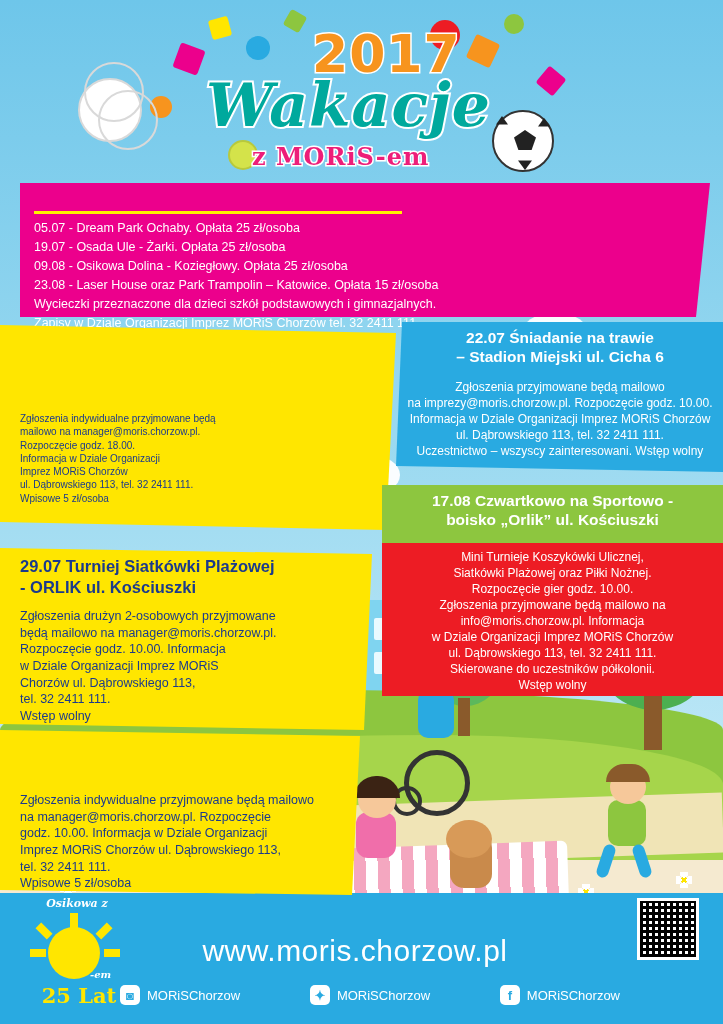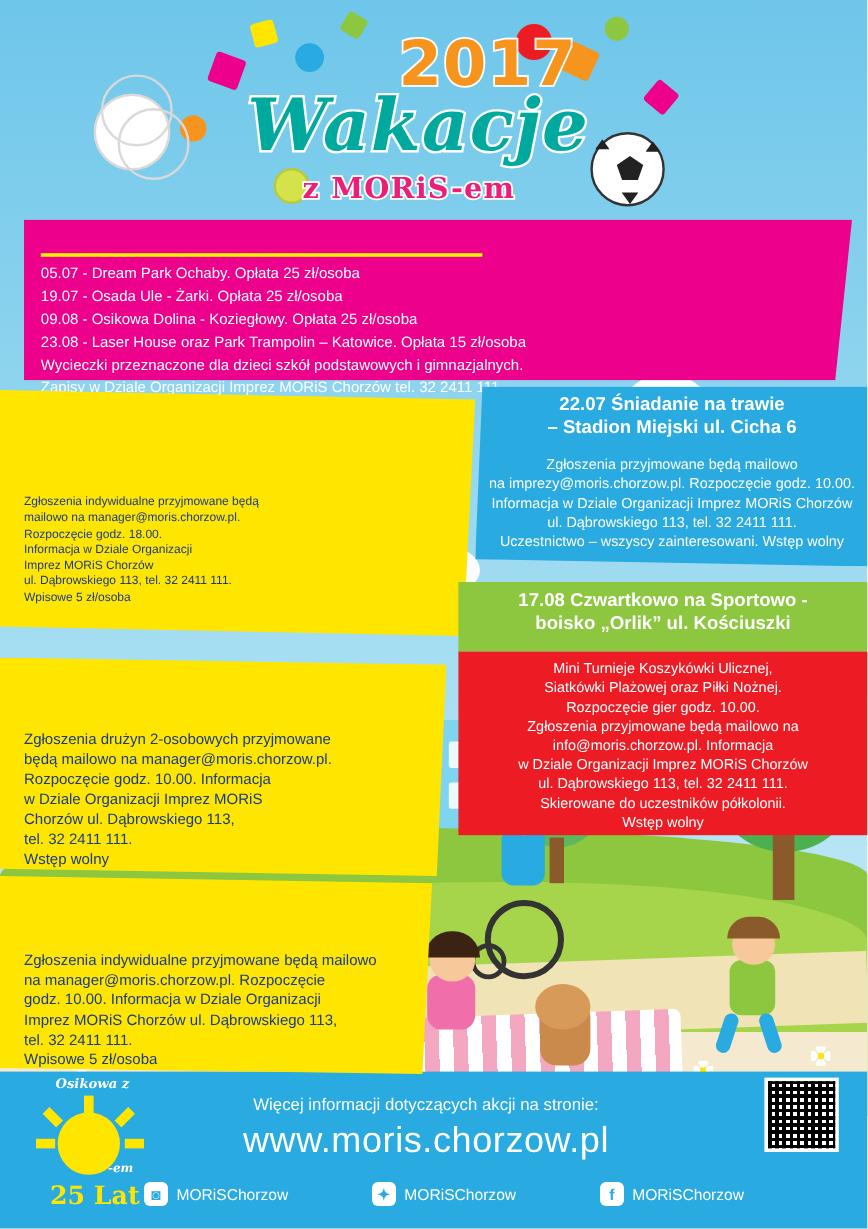--- a/index.html
+++ b/index.html
@@ -59,21 +59,20 @@
     position: absolute; left: 0; top: 0; width: 723px; height: 185px;
   }
   .confetti { position: absolute; border-radius: 3px; }
   .logo-year {
     position: absolute; left: 312px; top: 24px;
     font-family: "DejaVu Sans", sans-serif;
     font-weight: bold; font-size: 52px; letter-spacing: 1px;
     color: #f7941e;
     -webkit-text-stroke: 3px #ffffff;
     paint-order: stroke fill;
-    margin-left: 20px;
   }
   .logo-main {
     position: absolute; left: 206px; top: 70px;
     font-family: "DejaVu Serif", serif;
     font-weight: bold; font-style: italic; font-size: 60px;
     letter-spacing: 1px;
     color: #00a99d;
     -webkit-text-stroke: 4px #ffffff;
     paint-order: stroke fill;
   }
@@ -353,20 +352,22 @@
   <div class="blue1"></div>
   <div class="head b1-head" style="white-space:pre-line;">22.07  Śniadanie na trawie
 – Stadion Miejski ul. Cicha 6</div>
   <div class="body b1-body" style="white-space:pre-line;">Zgłoszenia przyjmowane będą mailowo
 na  imprezy@moris.chorzow.pl. Rozpoczęcie godz. 10.00.
 Informacja w Dziale Organizacji Imprez MORiS Chorzów
 ul. Dąbrowskiego 113, tel. 32 2411 111.
 Uczestnictwo – wszyscy zainteresowani. Wstęp wolny</div>
 
   <div class="yellow2"></div>
+  <div class="head y2-head" style="white-space:pre-line;">29.07 Turniej Siatkówki Plażowej
+-  ORLIK ul. Kościuszki</div>
   <div class="body y2-body" style="white-space:pre-line;">Zgłoszenia drużyn 2-osobowych przyjmowane
 będą mailowo na manager@moris.chorzow.pl.
 Rozpoczęcie godz. 10.00. Informacja
 w Dziale Organizacji Imprez MORiS
 Chorzów ul. Dąbrowskiego 113,
 tel. 32 2411 111.
 Wstęp wolny</div>
 
   <div class="green-head-band"></div>
   <div class="head g1-head" style="white-space:pre-line;">17.08 Czwartkowo na Sportowo -
@@ -395,21 +396,20 @@
     <div class="sun-ray" style="left:20px;top:28px;width:8px;height:16px;transform:rotate(-45deg);"></div>
     <div class="sun-ray" style="left:80px;top:28px;width:8px;height:16px;transform:rotate(45deg);"></div>
     <div class="sun-ray" style="left:10px;top:54px;width:16px;height:8px;"></div>
     <div class="sun-ray" style="left:84px;top:54px;width:16px;height:8px;"></div>
     <div class="sun-circle"></div>
     <div class="sun-text-top">Osikowa z</div>
     <div class="sun-text-em">-em</div>
     <div class="sun-text-bottom">25 Lat</div>
   </div>
 
-  <div class="footer-info">Więcej informacji dotyczących akcji na stronie:</div>
   <div class="footer-url">www.moris.chorzow.pl</div>
 
   <div class="social-row">
     <div class="social">
       <span class="sicon">◙</span>
       <span>MORiSChorzow</span>
     </div>
     <div class="social">
       <span class="sicon">✦</span>
       <span>MORiSChorzow</span>

